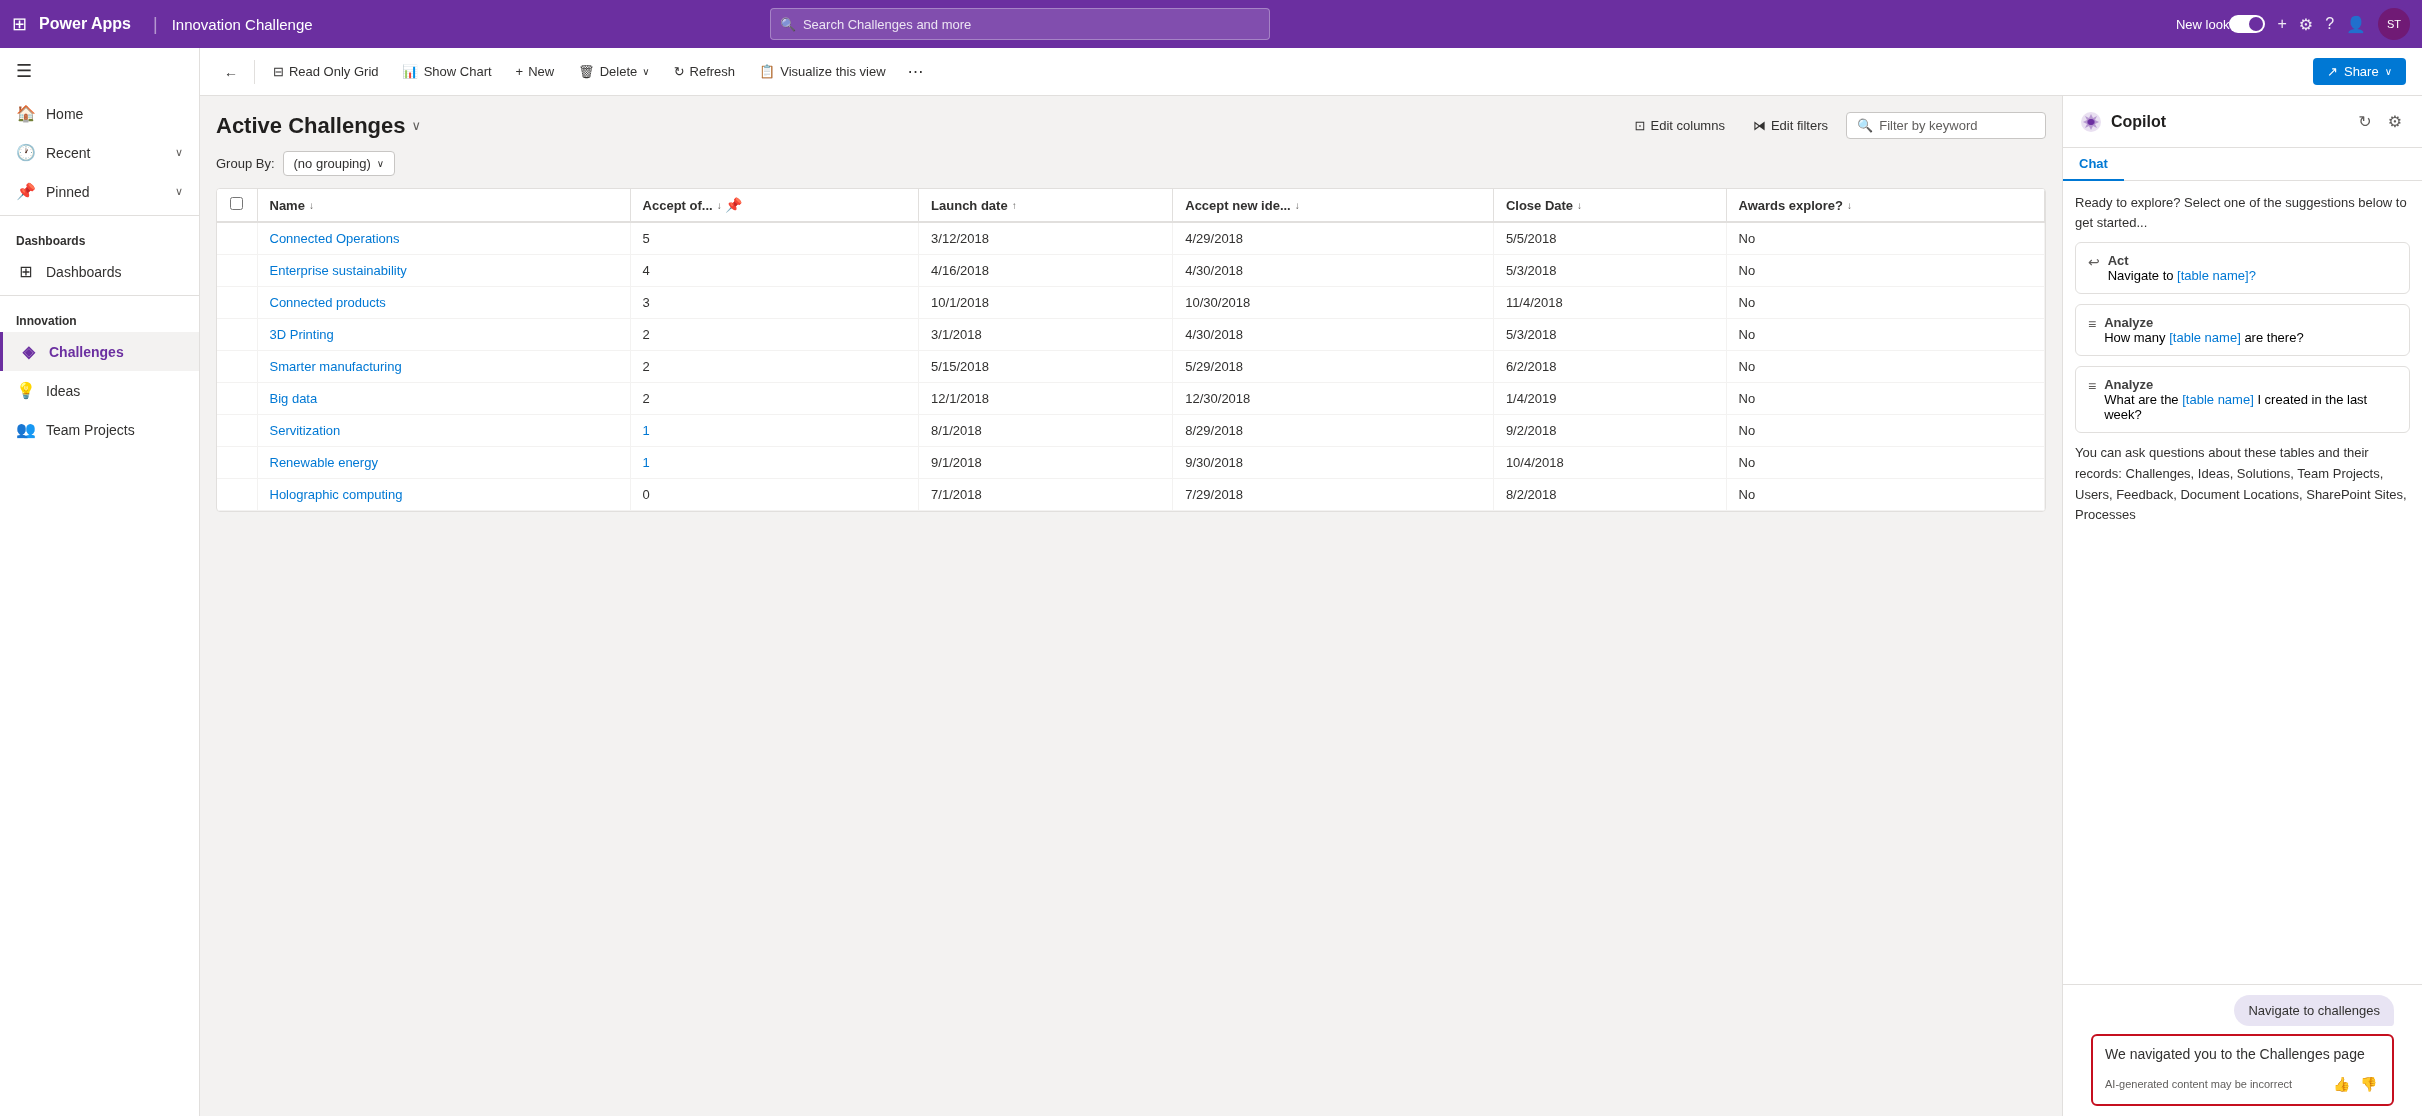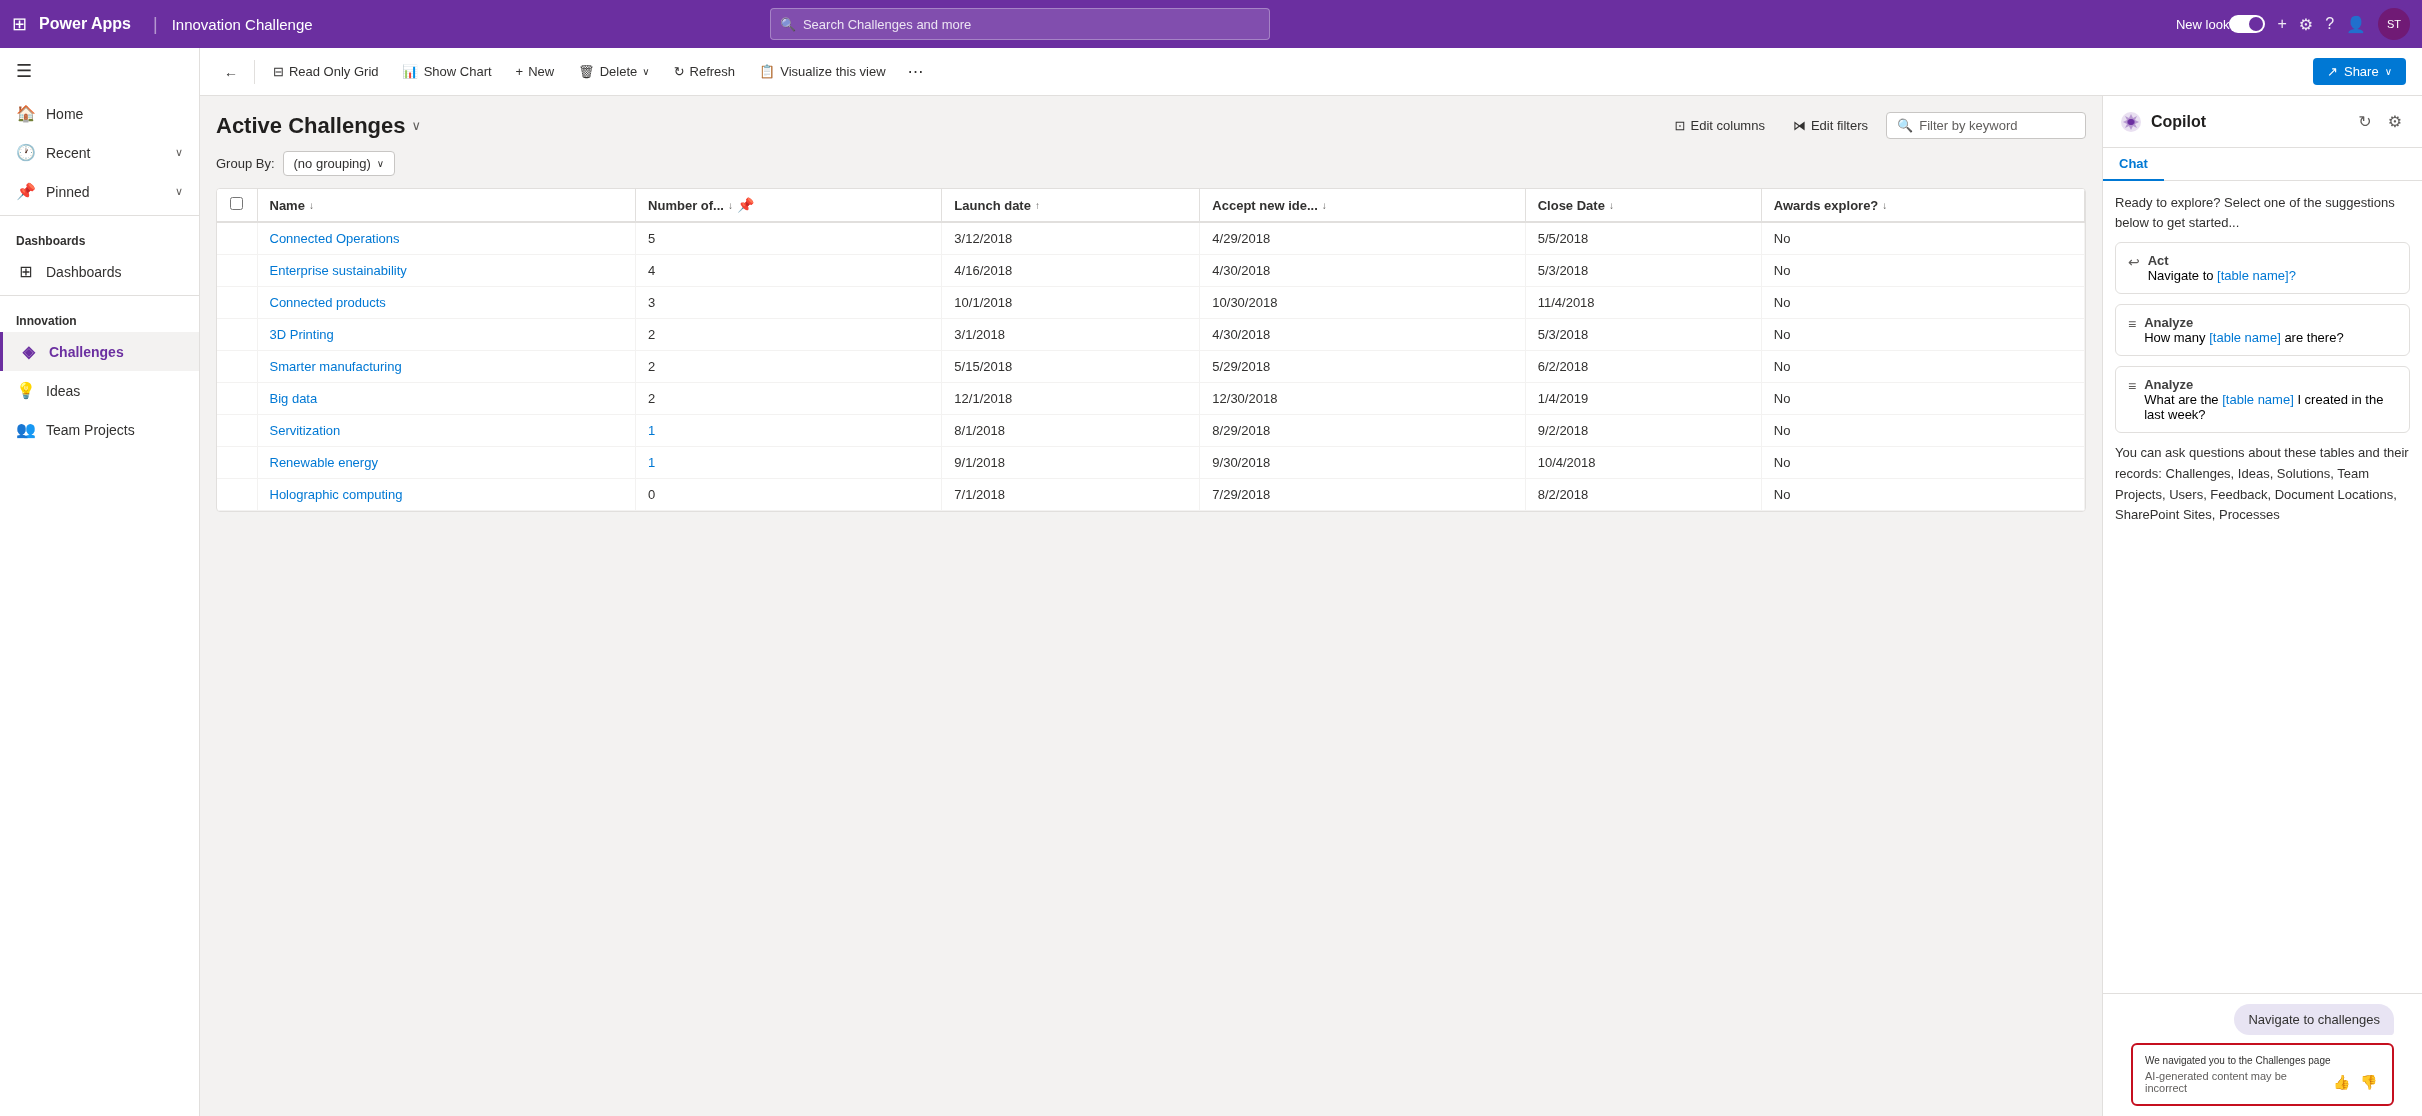--- a/index.html
+++ b/index.html
@@ -149,21 +149,21 @@
     .grid-table td {
       padding: 8px 12px; font-size: 13px; color: #323130;
       border-bottom: 1px solid #f3f2f1; border-right: 1px solid #f3f2f1;
     }
     .grid-table td:first-child { text-align: center; }
     .sort-icon { font-size: 10px; color: #605e5c; }
     .pin-icon { float: right; color: #c8c6c4; font-size: 14px; cursor: pointer; }
 
     
     .copilot-panel {
-      width: 320px;
+      width: 360px;
       background: white;
       border-left: 1px solid #e1dfdd;
       display: flex;
       flex-direction: column;
       flex-shrink: 0;
       overflow: hidden;
     }
     .copilot-header {
       display: flex; align-items: center; justify-content: space-between;
       padding: 12px 16px; border-bottom: 1px solid #e1dfdd; background: white;
@@ -204,21 +204,21 @@
       padding: 8px 14px;
       font-size: 13px;
       max-width: 80%;
     }
     .response-box {
       border: 2px solid #c50f1f;
       border-radius: 6px;
       padding: 10px 12px;
       background: white;
     }
-    .response-text { font-size: 10px; color: #323130; margin-bottom: 4px; font-weight: 400; }
+    .response-text { font-size: 14px; color: #323130; margin-bottom: 12px; font-weight: 400; }
     .response-meta { display: flex; align-items: center; justify-content: space-between; }
     .ai-disclaimer { font-size: 11px; color: #605e5c; }
     .feedback-icons { display: flex; gap: 6px; }
     .feedback-btn { border: none; background: none; cursor: pointer; color: #605e5c; font-size: 14px; padding: 2px; }
   </style>
 </head>
 <body>
 
 <div class="top-nav">
   <span class="waffle-icon">⊞</span>
@@ -365,21 +365,21 @@
                   <input type="checkbox" style="">
                 </th>
                 <th>
                   <div class="th-inner">
                     <span>Name</span>
                     <span class="sort-icon">↓</span>
                   </div>
                 </th>
                 <th>
                   <div class="th-inner">
-                    <span>Number of...</span>
+                    <span>Accept of...</span>
                     <span class="sort-icon">↓</span>
                     <span class="pin-icon">📌</span>
                   </div>
                 </th>
                 <th>
                   <div class="th-inner">
                     <span>Launch date</span>
                     <span class="sort-icon">↑</span>
                   </div>
                 </th>

